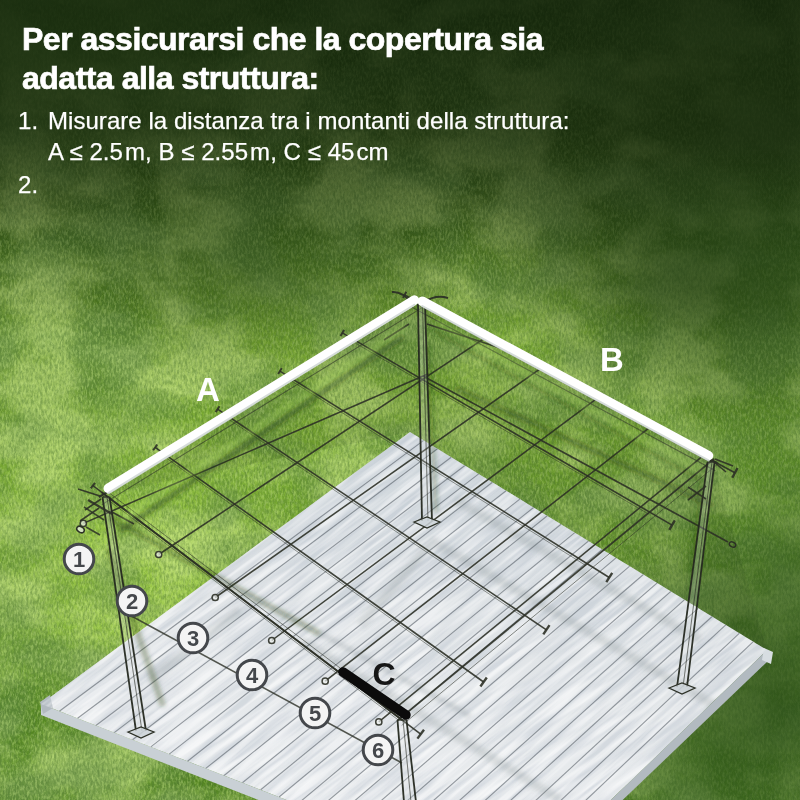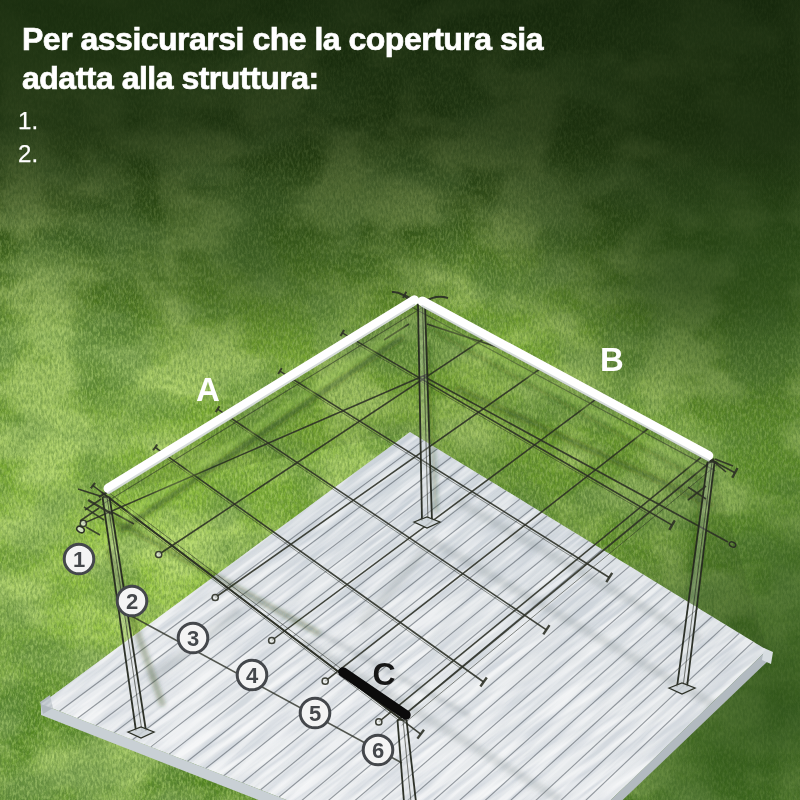--- a/index.html
+++ b/index.html
@@ -373,18 +373,19 @@
 <div style="position:absolute;left:22px;top:20px;width:740px;color:#ffffff;
      font-weight:bold;font-size:32px;line-height:39px;letter-spacing:-0.5px;-webkit-text-stroke:0.7px #ffffff;">
   Per assicurarsi che la copertura sia<br>adatta alla struttura:
 </div>
 
 <div style="position:absolute;left:18px;top:105px;width:700px;color:#ffffff;
      font-size:24px;line-height:31px;letter-spacing:0.05px;-webkit-text-stroke:0.25px #ffffff;">
 
   <div style="display:flex;">
       <div style="width:30px;">1.</div>
+    <div>Misurare la distanza tra i montanti della struttura:<br>A ≤ 2.5 m, B ≤ 2.55 m, C ≤ 45 cm</div>
     </div>
 
   <div style="display:flex;margin-top:2px;">
       <div style="width:30px;">2.</div>
     </div>
 </div>
 
 </body></html>

